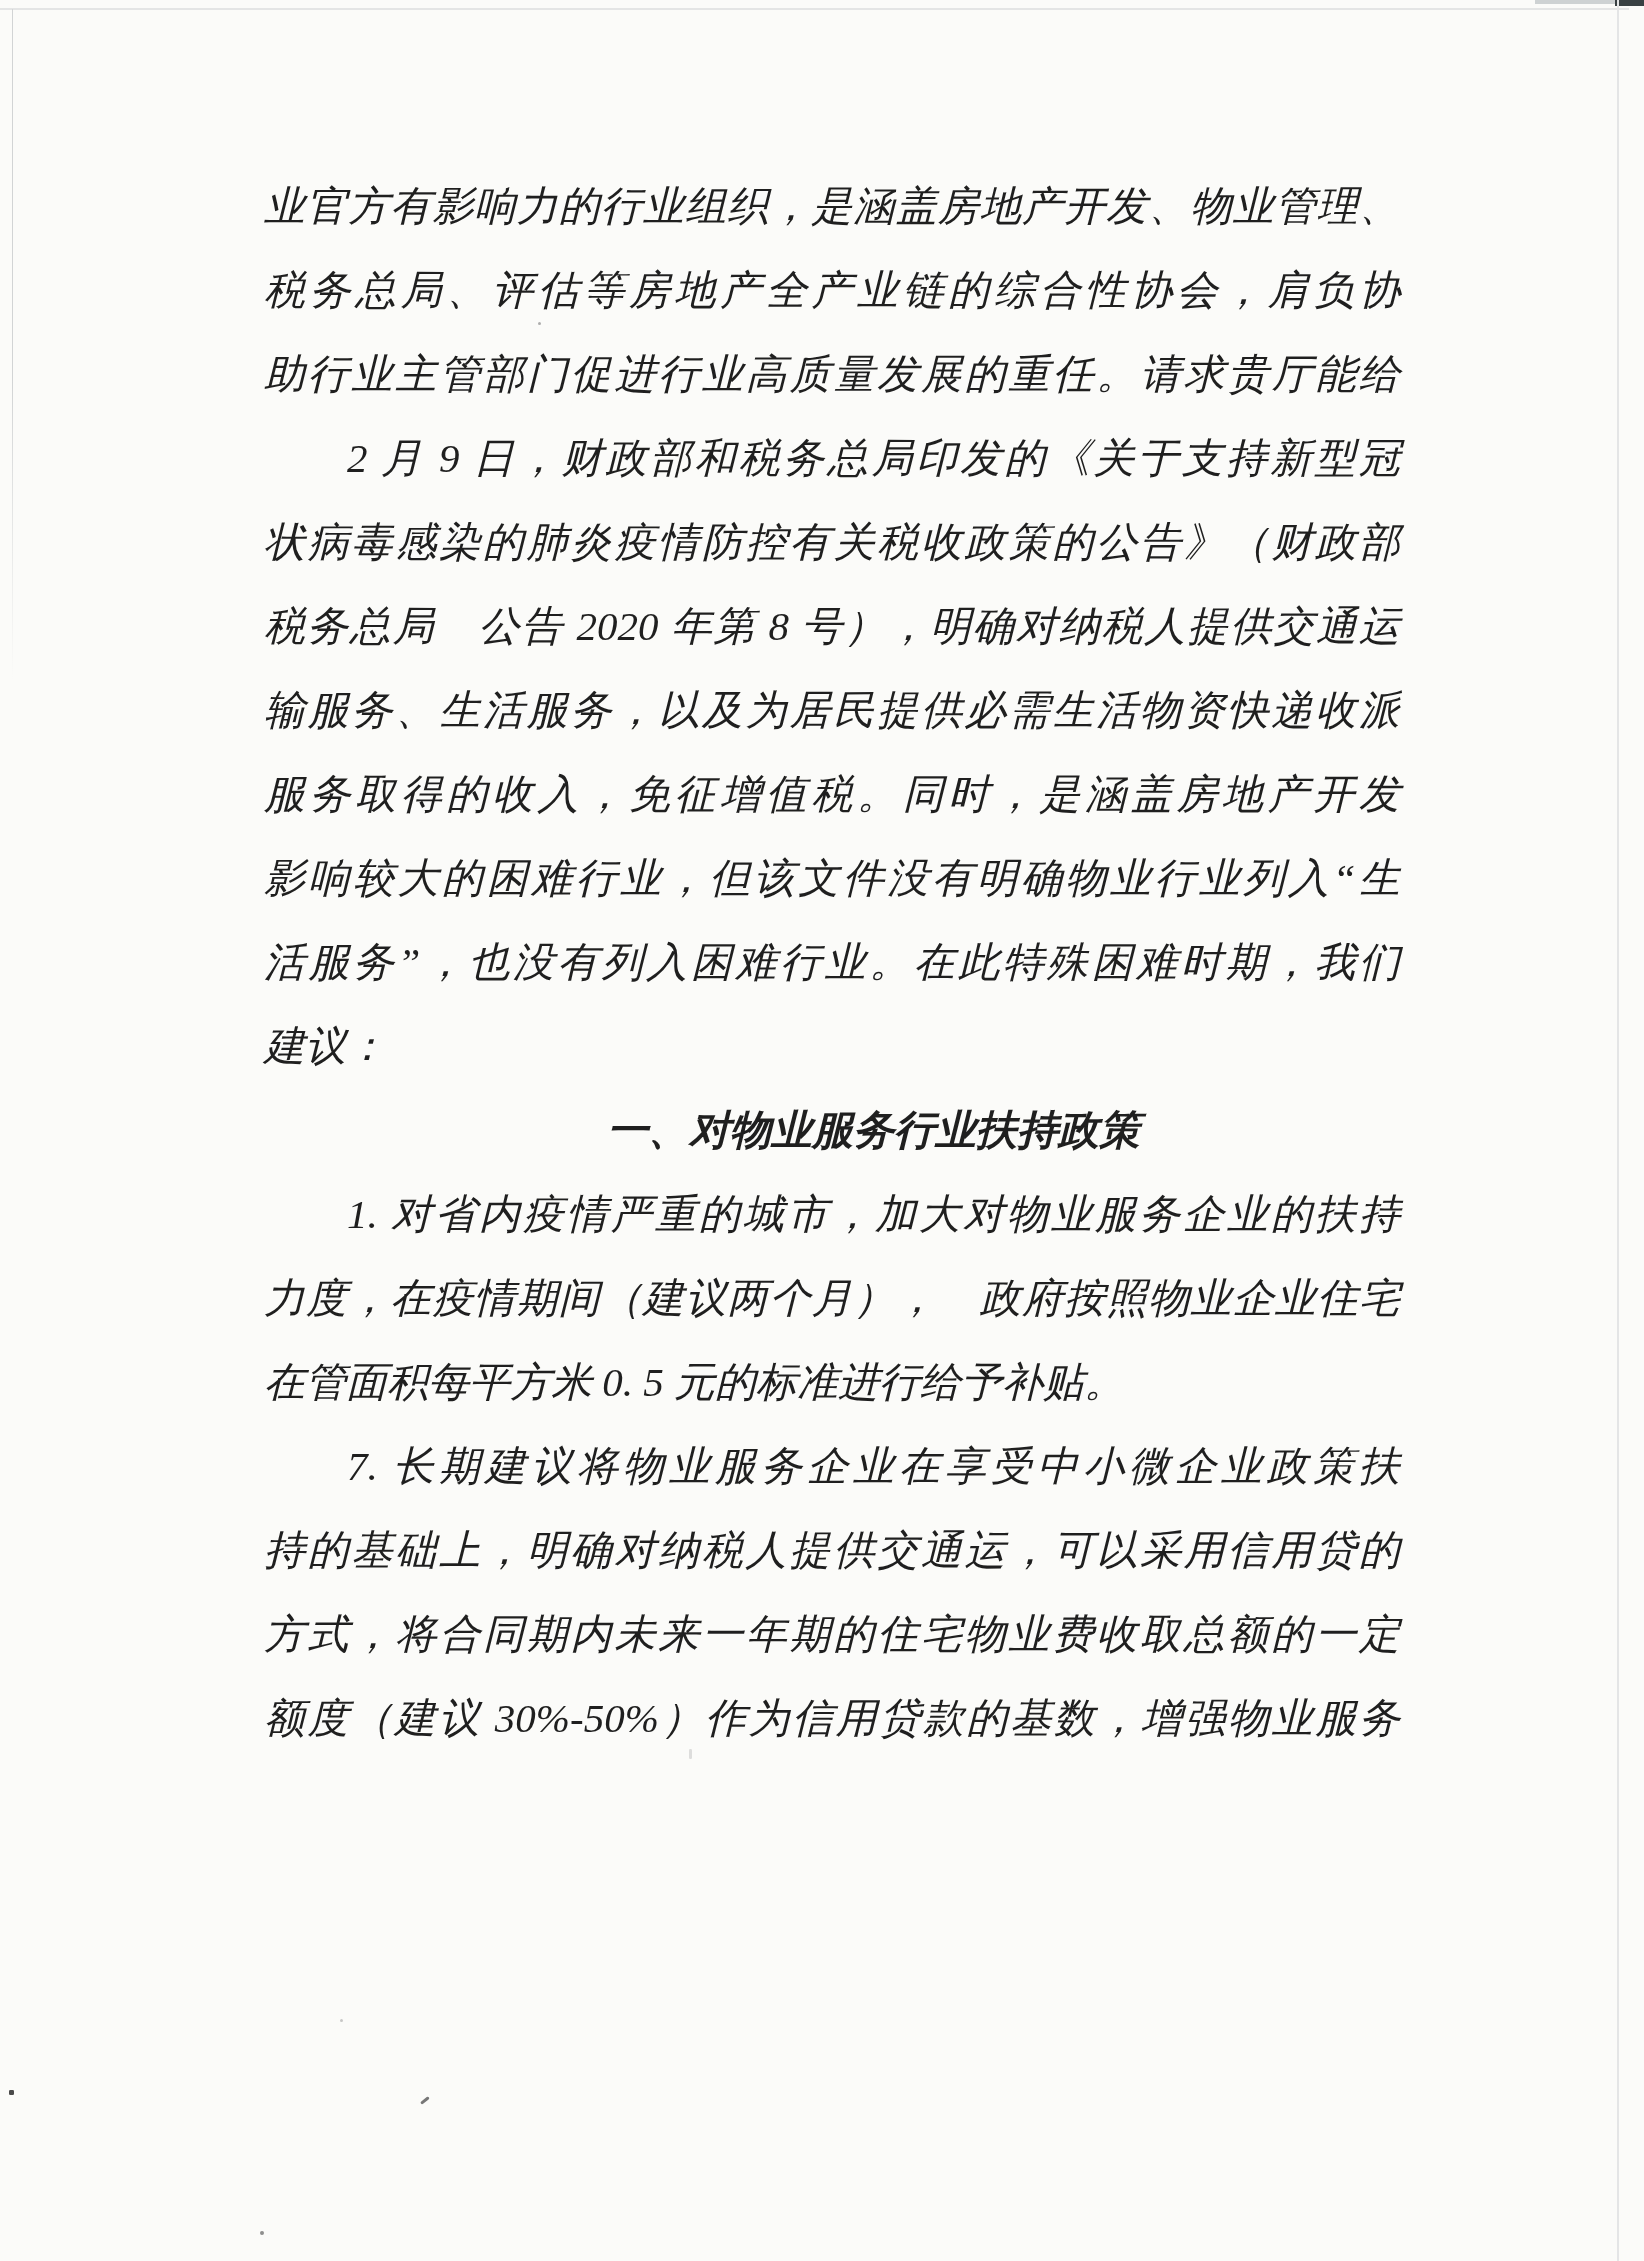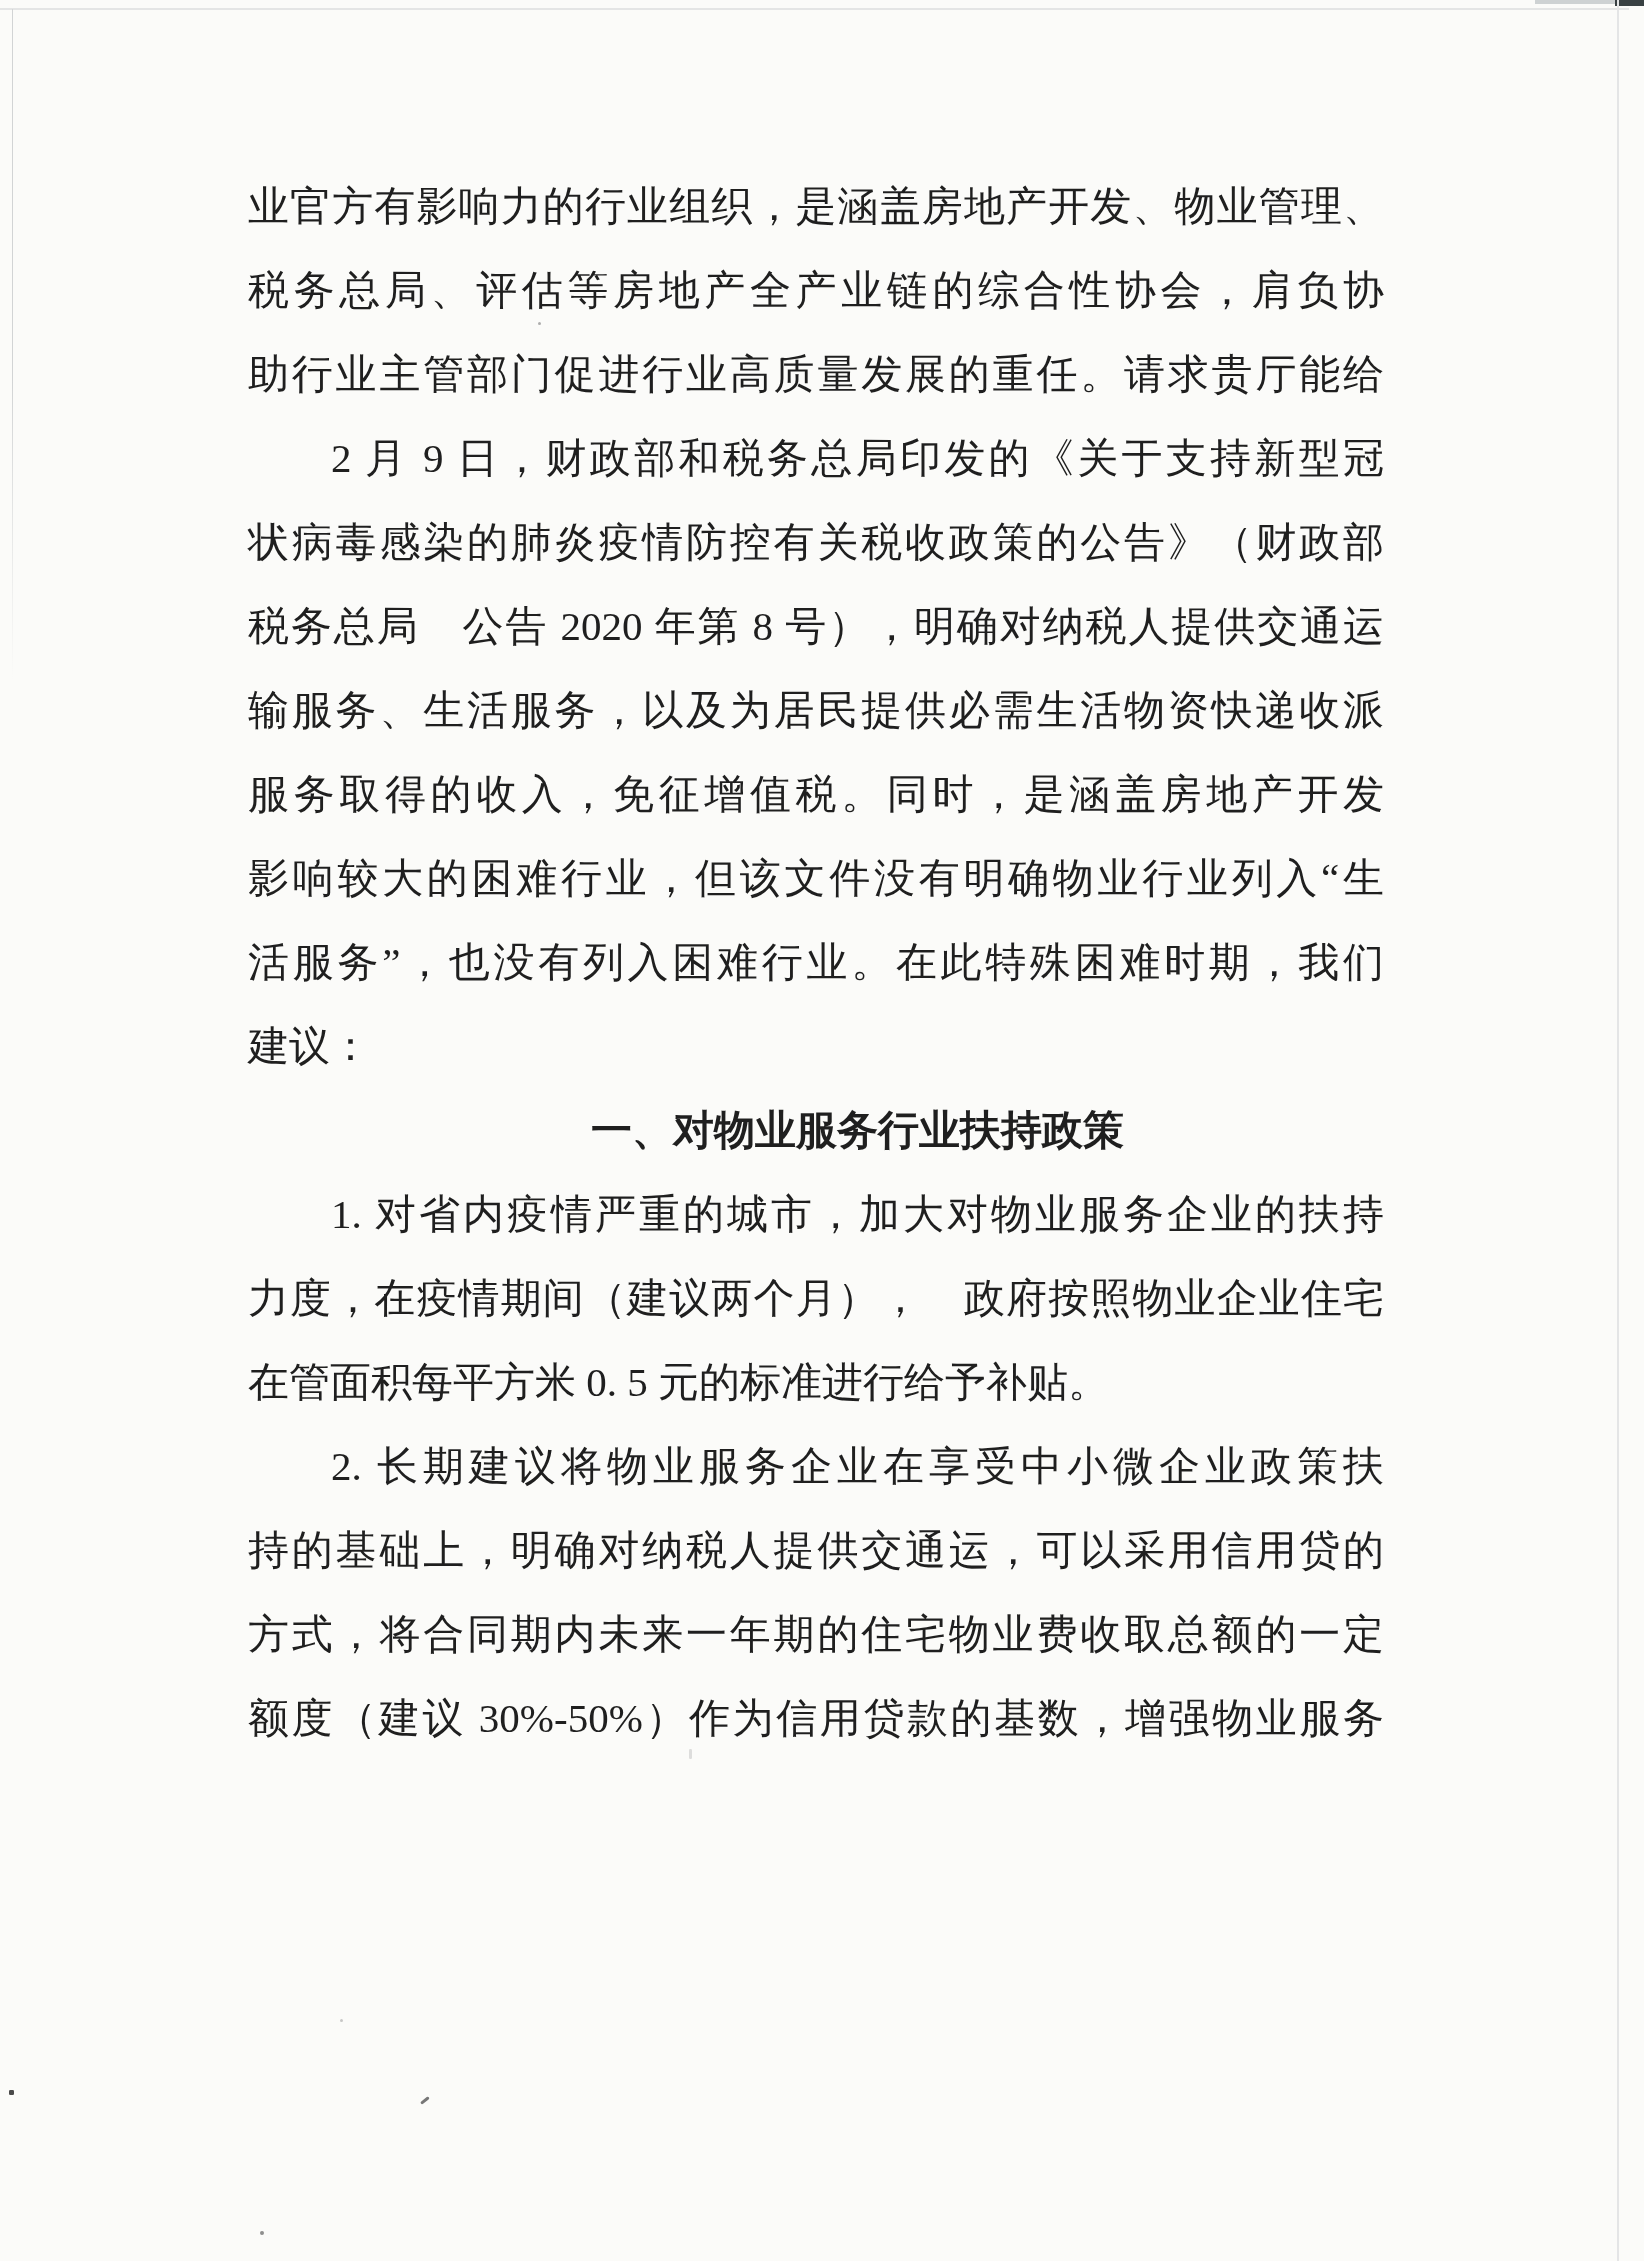--- a/index.html
+++ b/index.html
@@ -6,21 +6,21 @@
     --paper:#fbfbf9; --ink:#1f1f1f; --edge-line:#dcdddd; --corner-mark:#394143;
     --right-edge:#e4e5e6; --left-edge:#d2d4d5; --speck:#4a4a4a;
   }
   html,body{margin:0;padding:0;background:#888;}
   .page{
     position:relative; width:1644px; height:2261px;
     background:var(--paper); overflow:hidden;
     font-family:"Liberation Serif","DejaVu Serif",serif;
   }
   
-  .text-block{position:absolute; left:248px; top:164px; width:1136px;}
+  .text-block{position:absolute; left:264px; top:164px; width:1136px;font-style:italic;}
   .line{
     height:84px; line-height:84px; font-size:41px; color:var(--ink);
     white-space:nowrap; text-align:left;
     font-family:"Liberation Serif","DejaVu Serif",serif;
     -webkit-font-smoothing:antialiased;
   }
   .line.just{white-space:normal; text-align:justify; text-align-last:justify;}
   .line.heading{
     font-family:"Liberation Sans","DejaVu Sans",sans-serif;
     font-weight:700;
@@ -68,19 +68,19 @@
       <div class="line just">税务总局　公告 2020 年第 8 号），明确对纳税人提供交通运</div>
       <div class="line just">输服务、生活服务，以及为居民提供必需生活物资快递收派</div>
       <div class="line just">服务取得的收入，免征增值税。同时，是涵盖房地产开发</div>
       <div class="line just">影响较大的困难行业，但该文件没有明确物业行业列入“生</div>
       <div class="line just">活服务”，也没有列入困难行业。在此特殊困难时期，我们</div>
       <div class="line">建议：</div>
       <div class="line heading" style="text-indent: 83px; text-align: center;">一、对物业服务行业扶持政策</div>
       <div class="line just" style="text-indent: 83px;">1. 对省内疫情严重的城市，加大对物业服务企业的扶持</div>
       <div class="line just">力度，在疫情期间（建议两个月），　政府按照物业企业住宅</div>
       <div class="line">在管面积每平方米 0. 5 元的标准进行给予补贴。</div>
-      <div class="line just" style="text-indent: 83px;">2. 长期建议将物业服务企业在享受中小微企业政策扶</div>
+      <div class="line just" style="text-indent: 83px;">7. 长期建议将物业服务企业在享受中小微企业政策扶</div>
       <div class="line just">持的基础上，明确对纳税人提供交通运，可以采用信用贷的</div>
       <div class="line just">方式，将合同期内未来一年期的住宅物业费收取总额的一定</div>
       <div class="line just">额度（建议 30%-50%）作为信用贷款的基数，增强物业服务</div>
     </main>
 </div>
 
 
 </body></html>

